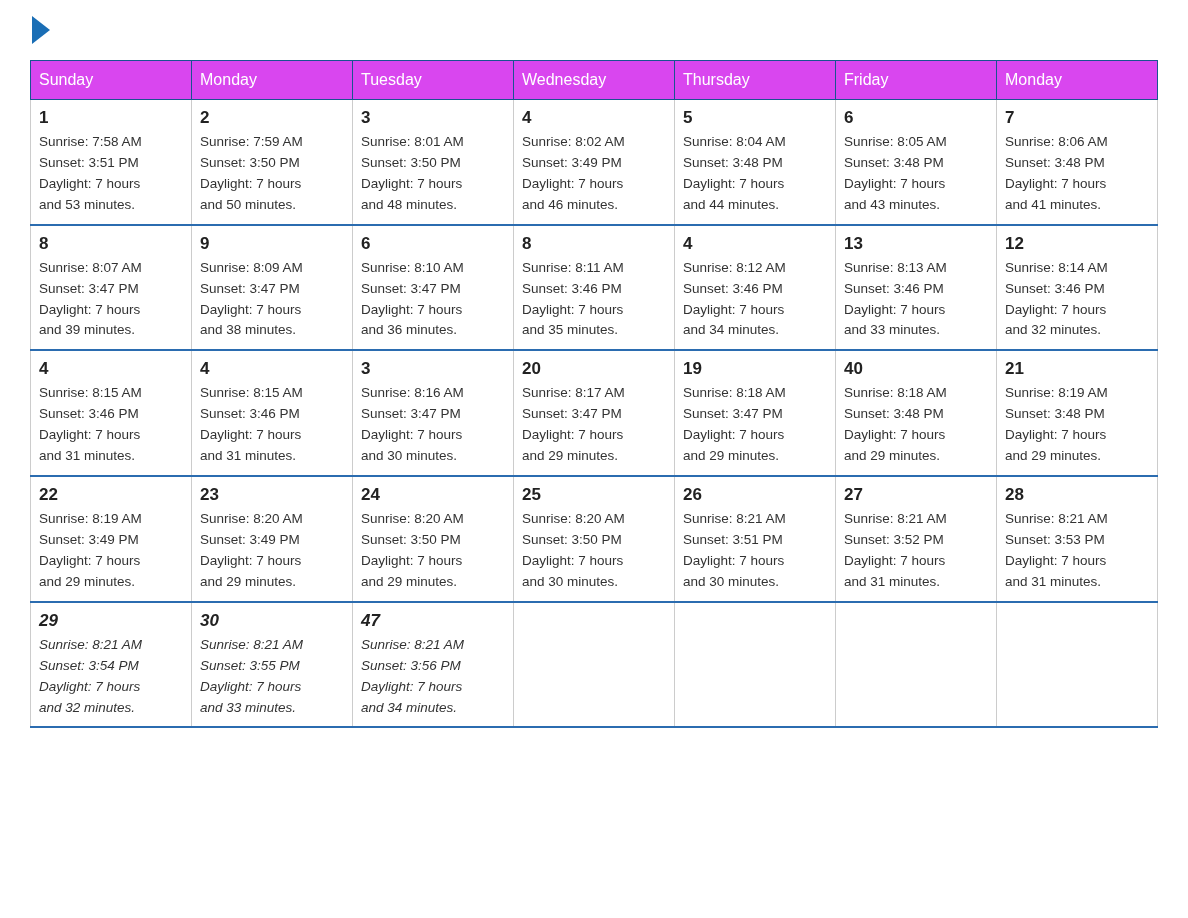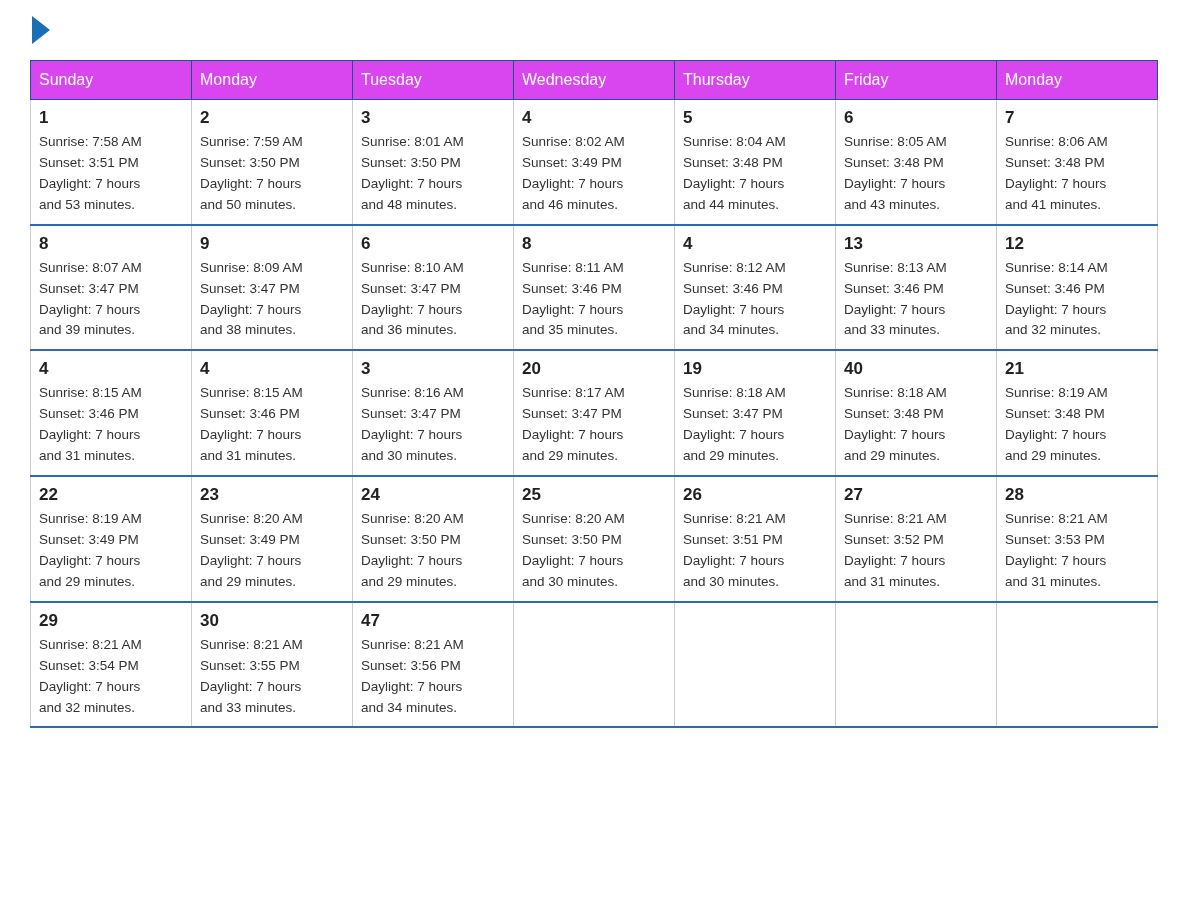--- a/index.html
+++ b/index.html
@@ -78,20 +78,21 @@
     tbody tr td {
       vertical-align: top;
       padding: 8px;
       border: 1px solid #ccc;
       font-size: 13.5px;
       color: #333;
       height: 115px;
     }
     tbody tr:last-child td {
       height: 120px;
+      font-style: italic;
     }
     .day-number {
       font-size: 17px;
       font-weight: bold;
       color: #222;
       display: block;
       margin-bottom: 4px;
     }
     .day-info {
       color: #333;

